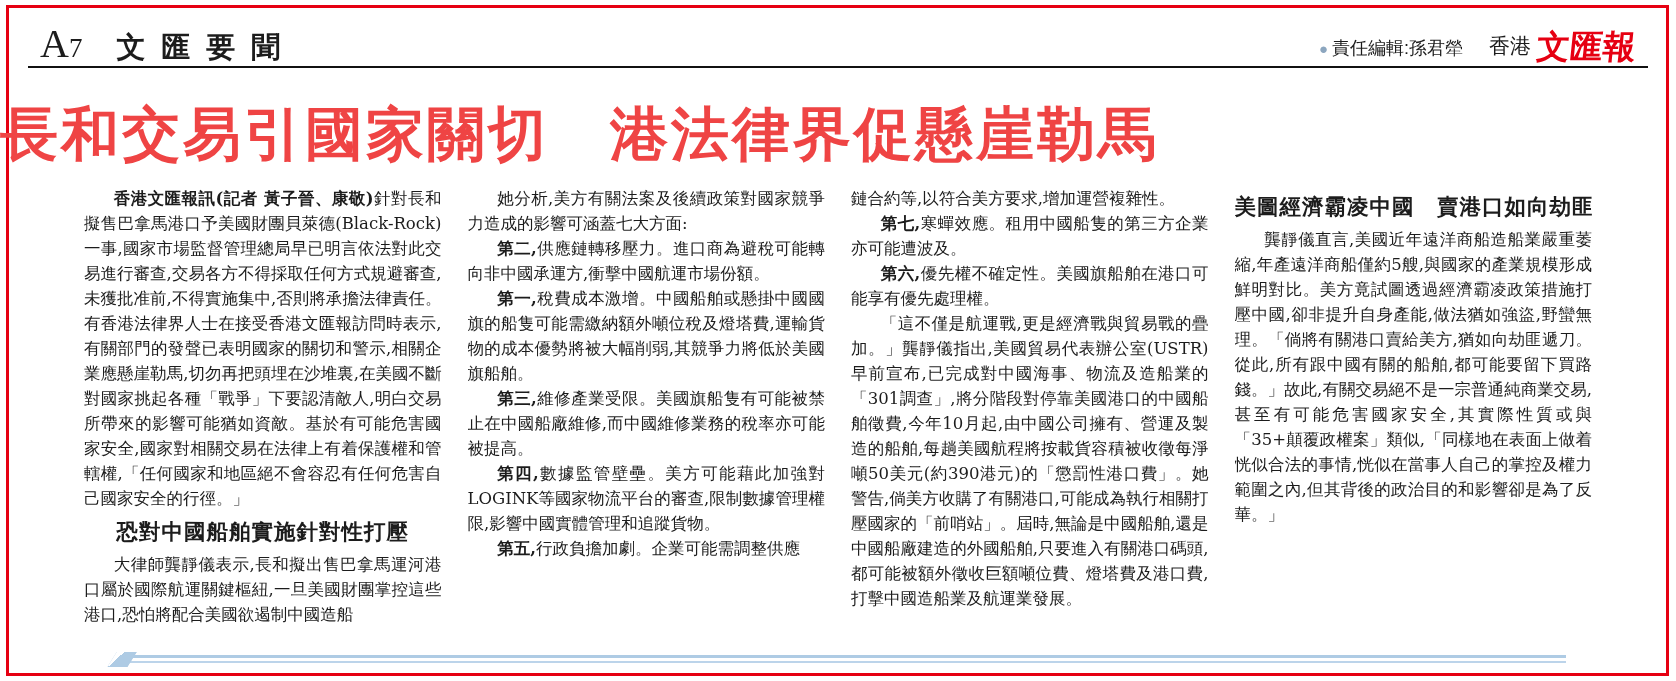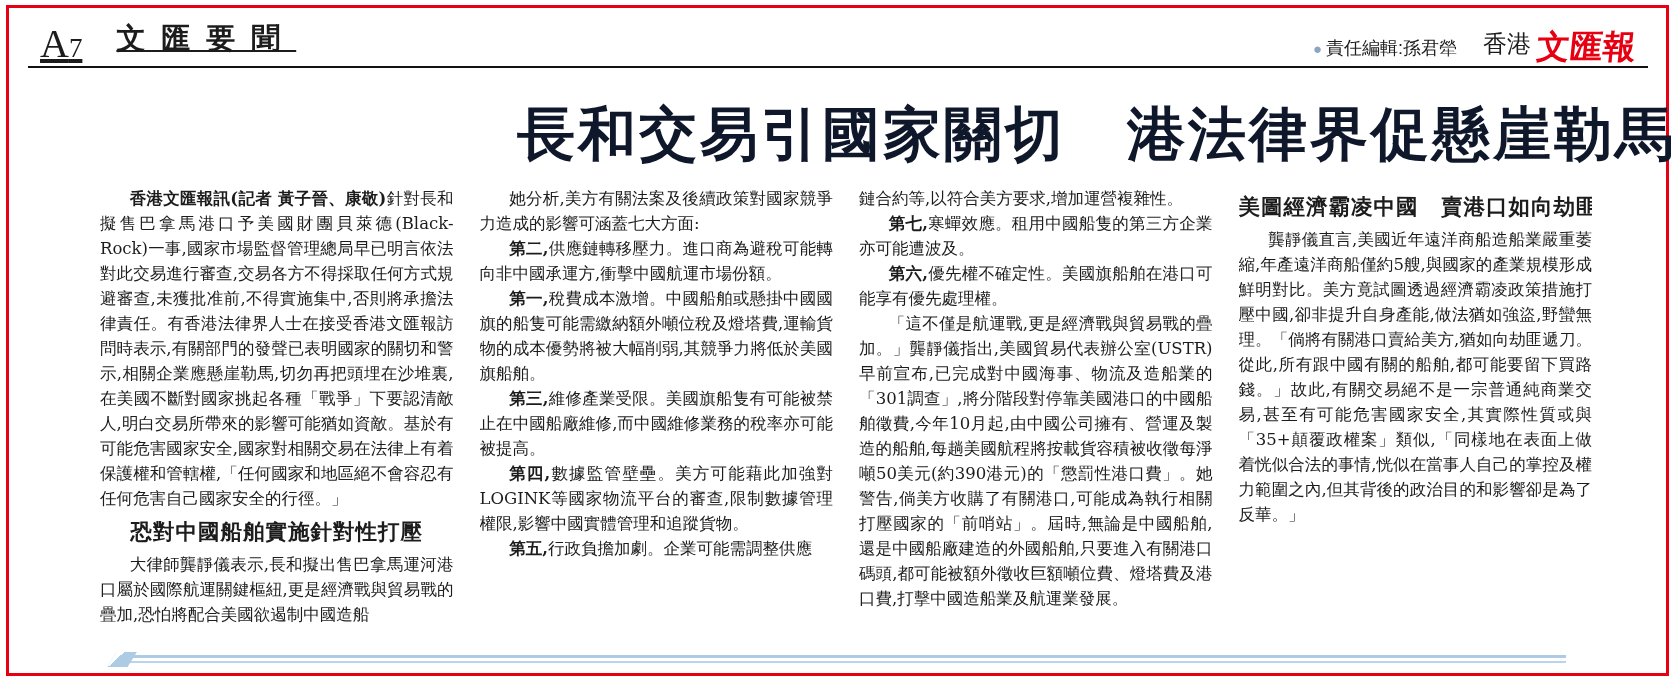--- a/index.html
+++ b/index.html
@@ -11,54 +11,54 @@
   .page-frame{
     position:absolute;top:5px;left:6px;right:7px;bottom:5px;
     border:3px solid #e60012;
     box-sizing:border-box;
   }
   
   .masthead{
     position:absolute;top:12px;left:40px;right:40px;height:52px;
     display:flex;justify-content:space-between;align-items:flex-end;
   }
-  .masthead-left{display:flex;gap:34px;text-decoration:underline;}
+  .masthead-left{display:flex;align-items:flex-end;gap:34px;}
   .page-no{font-size:40px;line-height:1;font-family:"Liberation Serif",serif;}
   .page-no .sub{font-size:27px;}
   .section-title{
     font-size:29px;font-weight:bold;letter-spacing:0.55em;line-height:1;
     padding-bottom:2px;
   }
   .masthead-right{
     display:flex;align-items:flex-end;gap:26px;
     font-family:"Liberation Sans",sans-serif;
   }
   .editor-line{font-size:18px;display:flex;align-items:center;gap:4px;padding-bottom:4px;}
   .editor-bullet{color:#8ca6bf;font-size:15px;}
   .date-line{font-size:19px;padding-bottom:4px;}
   .brand-line{display:flex;align-items:flex-end;gap:6px;padding-bottom:1px;}
-  .brand-city{font-size:24px;padding-bottom:3px;}
+  .brand-city{font-size:21px;padding-bottom:3px;}
   .brand-logo{
     color:#e60012;font-size:33px;font-weight:bold;line-height:1;
     transform:skewX(-6deg);font-family:"DejaVu Serif",serif;
   }
   .masthead-rule{
     position:absolute;top:66px;left:28px;right:28px;height:0;
     border-top:2px solid #111;
   }
   
   .headline{
-    position:absolute;top:96px;left:0;right:0;text-align:right;
+    position:absolute;top:96px;left:0;right:0;text-align:left;
     font-family:Liberation Sans, sans-serif;font-weight:900;
-    font-size:58px;letter-spacing:3px;color:#0f172a;white-space:nowrap;
+    font-size:58px;letter-spacing:3px;color:#ef4444;white-space:nowrap;
   }
   
   .body-columns{
     position:absolute;top:186px;left:84px;right:84px;height:458px;
-    display:flex;gap:26px;margin-left:16px;
+    display:flex;gap:26px;
   }
   .col{
     flex:1;min-width:0;overflow:hidden;
     font-size:16.5px;line-height:25px;text-align:justify;
   }
   .col p{margin:0;}
   .para-indent{text-indent:1.8em;}
   .lead-bold,.num-lead{font-weight:bold;}
   .col-subhead{
     font-family:"Liberation Sans",sans-serif;font-weight:bold;
@@ -102,21 +102,21 @@
 </div>
 <div class="masthead-rule"></div>
 
 <div class="headline">長和交易引國家關切　港法律界促懸崖勒馬</div>
 
 <div class="body-columns">
 
   <div class="col">
     <p class="para-indent"><span class="lead-bold">香港文匯報訊(記者 黃子晉、康敬)</span><span>針對長和擬售巴拿馬港口予美國財團貝萊德(Black-Rock)一事,國家市場監督管理總局早已明言依法對此交易進行審查,交易各方不得採取任何方式規避審查,未獲批准前,不得實施集中,否則將承擔法律責任。有香港法律界人士在接受香港文匯報訪問時表示,有關部門的發聲已表明國家的關切和警示,相關企業應懸崖勒馬,切勿再把頭埋在沙堆裏,在美國不斷對國家挑起各種「戰爭」下要認清敵人,明白交易所帶來的影響可能猶如資敵。基於有可能危害國家安全,國家對相關交易在法律上有着保護權和管轄權,「任何國家和地區絕不會容忍有任何危害自己國家安全的行徑。」</span></p>
     <p class="col-subhead">恐對中國船舶實施針對性打壓</p>
-    <p class="para-indent">大律師龔靜儀表示,長和擬出售巴拿馬運河港口屬於國際航運關鍵樞紐,更是經濟戰與貿易戰的疊加,恐怕將配合美國欲遏制中國造船</p>
+    <p class="para-indent">大律師龔靜儀表示,長和擬出售巴拿馬運河港口屬於國際航運關鍵樞紐,一旦美國財團掌控這些港口,恐怕將配合美國欲遏制中國造船</p>
   </div>
 
   <div class="col">
     <p class="para-indent">她分析,美方有關法案及後續政策對國家競爭力造成的影響可涵蓋七大方面:</p>
     <p class="para-indent"><span class="num-lead">第二,</span><span>供應鏈轉移壓力。進口商為避稅可能轉向非中國承運方,衝擊中國航運市場份額。</span></p>
     <p class="para-indent"><span class="num-lead">第一,</span><span>稅費成本激增。中國船舶或懸掛中國國旗的船隻可能需繳納額外噸位稅及燈塔費,運輸貨物的成本優勢將被大幅削弱,其競爭力將低於美國旗船舶。</span></p>
     <p class="para-indent"><span class="num-lead">第三,</span><span>維修產業受限。美國旗船隻有可能被禁止在中國船廠維修,而中國維修業務的稅率亦可能被提高。</span></p>
     <p class="para-indent"><span class="num-lead">第四,</span><span>數據監管壁壘。美方可能藉此加強對LOGINK等國家物流平台的審查,限制數據管理權限,影響中國實體管理和追蹤貨物。</span></p>
     <p class="para-indent"><span class="num-lead">第五,</span><span>行政負擔加劇。企業可能需調整供應</span></p>
   </div>

